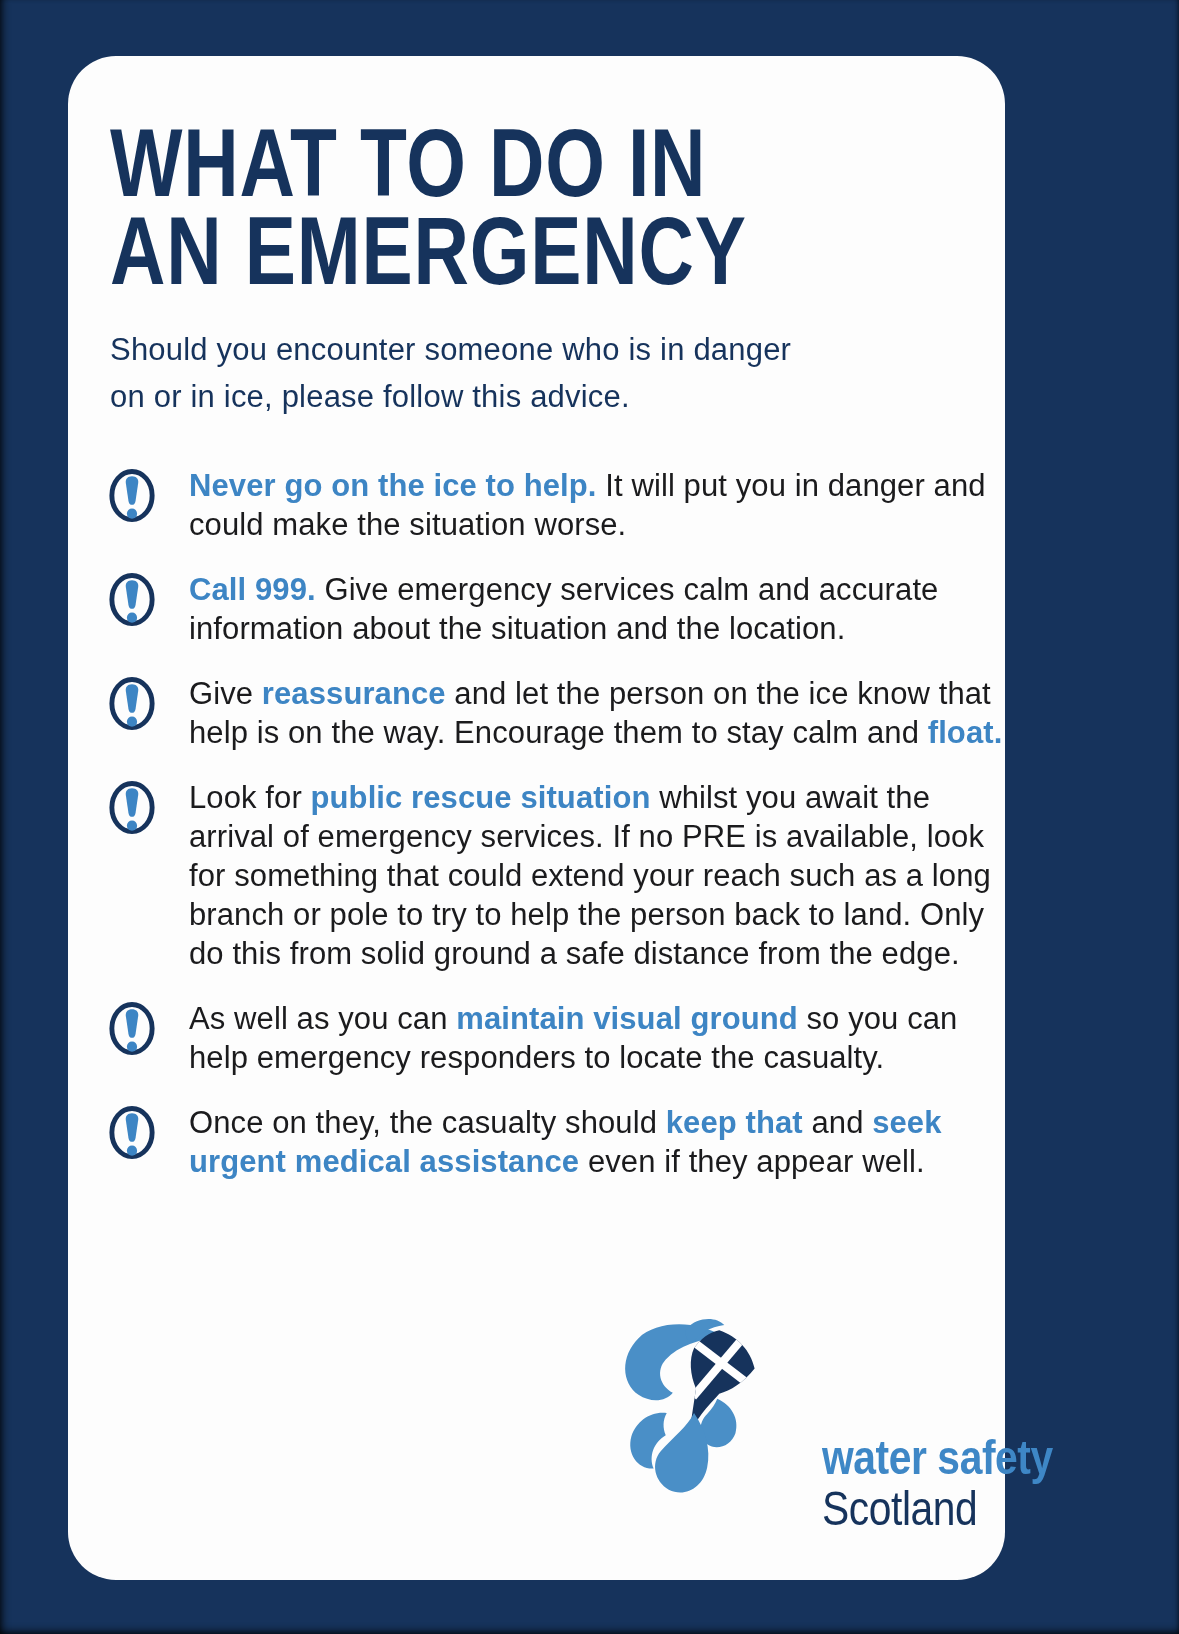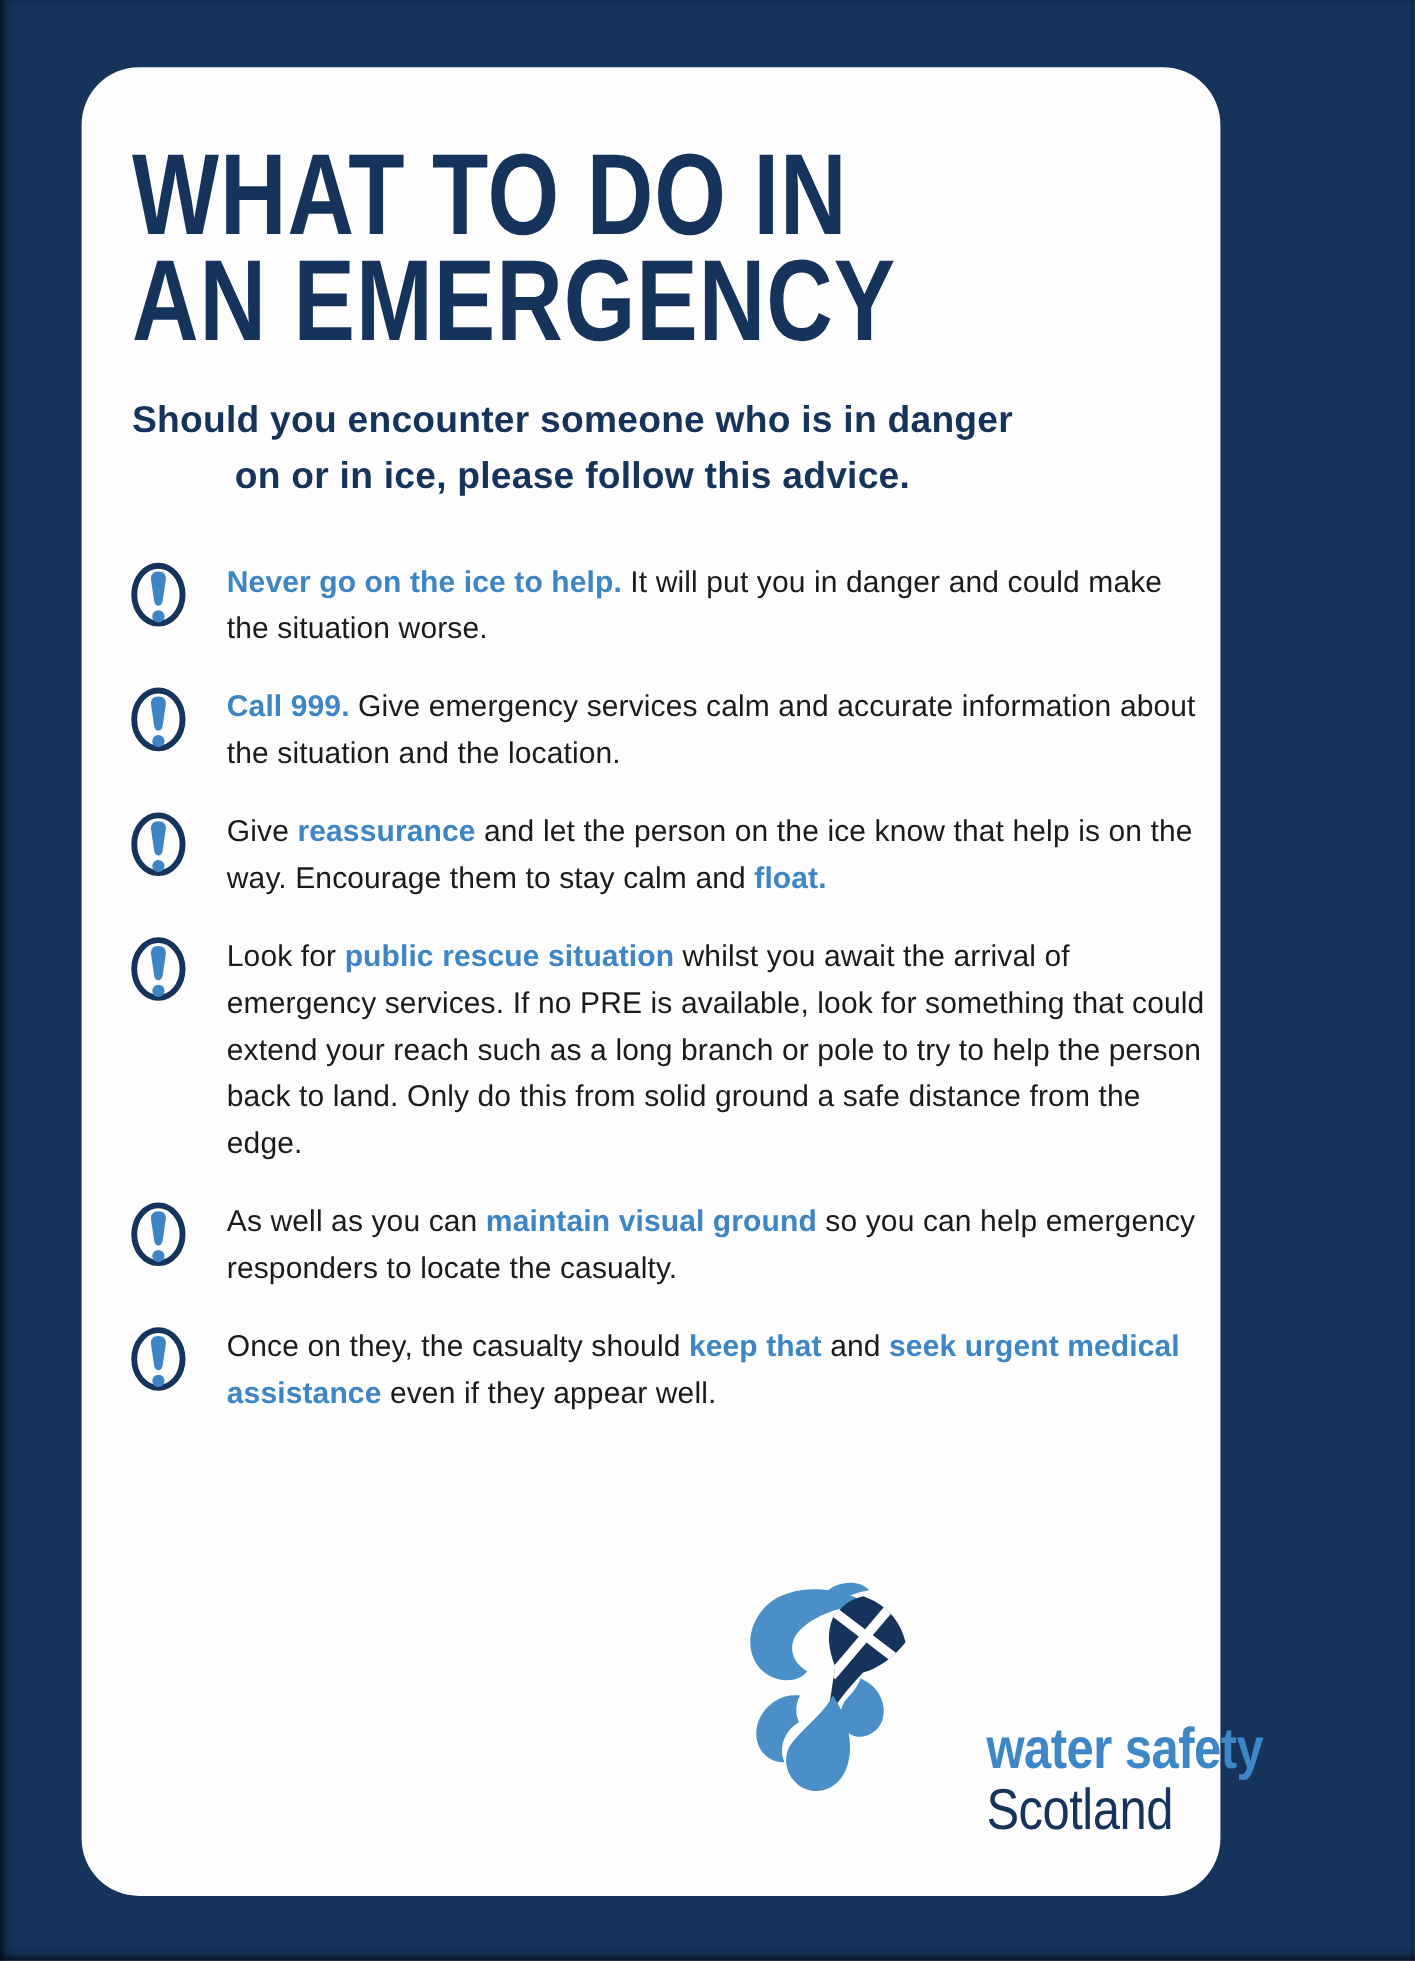--- a/index.html
+++ b/index.html
@@ -15,45 +15,44 @@
     width:1179px;height:1634px;position:relative;overflow:hidden;
     background:var(--navy);
     font-family:"Liberation Sans", sans-serif;
   }
   .edge-shade{
     position:absolute;inset:0;pointer-events:none;z-index:5;
     box-shadow:inset 8px 0 10px -7px #000, inset 0 -8px 10px -7px #000, inset -4px 0 6px -5px #000;
   }
   .card{
     position:absolute;left:68px;top:56px;width:937px;height:1524px;
-    background:var(--card-bg);border-radius:48px;padding-left:12px;
+    background:var(--card-bg);border-radius:48px;
   }
   .poster-title{
     position:absolute;left:42px;top:63px;
     color:var(--navy);font-weight:bold;font-size:96px;line-height:88px;
     letter-spacing:1px;white-space:nowrap;
     transform:scaleX(0.8);transform-origin:0 0;
   }
   .poster-intro{
     position:absolute;left:42px;top:270px;
-    color:var(--navy);font-weight:bold;font-size:31px;line-height:47px;
+    color:var(--navy);font-weight:normal;font-size:31px;line-height:47px;
     letter-spacing:0.2px;
-    text-align:center;
   }
   .advice-list{
     position:absolute;left:40px;top:410px;width:905px;
   }
   .advice-item{
     display:flex;gap:33px;margin-bottom:26px;
   }
   .advice-icon{
     flex:0 0 48px;width:48px;height:55px;margin-top:2px;
   }
   .advice-text{
-    font-size:25px;line-height:39px;color:var(--body-text);
+    font-size:31px;line-height:39px;color:var(--body-text);
     width:820px;letter-spacing:0.1px;
   }
   .advice-text .accent{
     color:var(--accent);font-weight:bold;
   }
   .logo{
     position:absolute;left:528px;top:1258px;width:470px;height:280px;text-decoration:underline;
   }
   .logo-mark{
     position:absolute;left:0;top:0;width:192px;height:202px;

